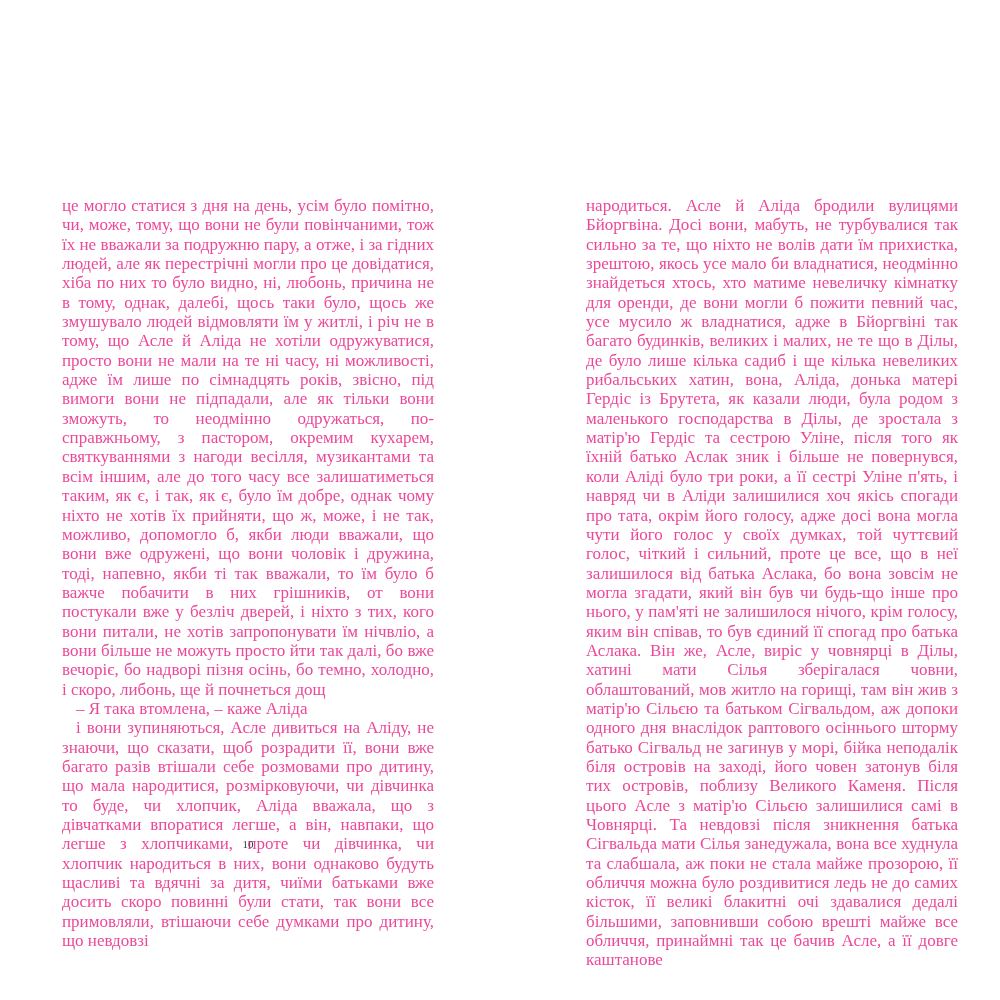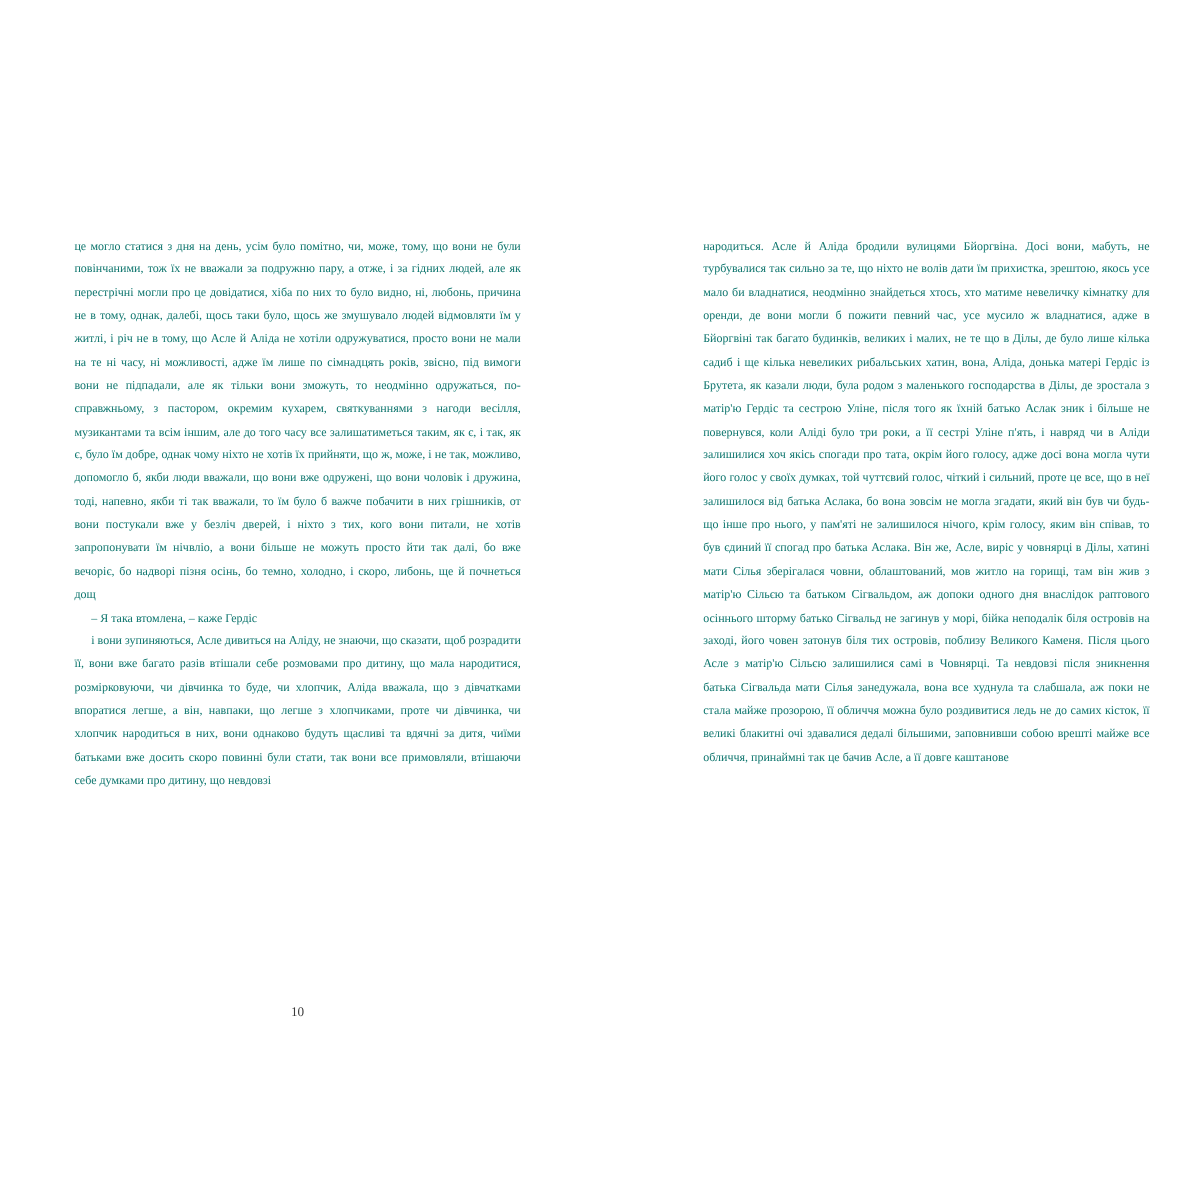--- a/index.html
+++ b/index.html
@@ -24,26 +24,26 @@
   }
   .page {
     position: absolute;
     top: 196px;
     width: 372px;
   }
   .page-left { left: 62px; }
   .page-right { left: 586px; }
 
   .body-text {
-    font-size: 10px;
+    font-size: 17px;
     line-height: 19.35px;
     text-align: justify;
     text-justify: inter-word;
     hyphens: manual;
-    color: #0f766e;
+    color: #ec4899;
   }
   .body-text p {
     margin: 0;
     text-indent: 0;
   }
   .body-text p.indent {
     text-indent: 14px;
   }
   .folio {
     position: absolute;
@@ -56,21 +56,21 @@
   .folio-right { left: 566px; top: 828px; }
 </style>
 </head>
 <body>
 
 <div class="spread">
 
   <div class="page page-left">
     <div class="body-text">
       <p>це могло статися з дня на день, усім було помітно, чи, може, тому, що вони не були повінчаними, тож їх не вважали за подружню пару, а отже, і за гідних людей, але як перестрічні могли про це довідатися, хіба по них то було видно, ні, любонь, причина не в тому, однак, далебі, щось таки було, щось же змушувало людей відмовляти їм у житлі, і річ не в тому, що Асле й Аліда не хотіли одружуватися, просто вони не мали на те ні часу, ні можливості, адже їм лише по сімнадцять років, звісно, під вимоги вони не підпадали, але як тільки вони зможуть, то неодмінно одружаться, по-справжньому, з пастором, окремим кухарем, святкуваннями з нагоди весілля, музикантами та всім іншим, але до того часу все залишатиметься таким, як є, і так, як є, було їм добре, однак чому ніхто не хотів їх прийняти, що ж, може, і не так, можливо, допомогло б, якби люди вважали, що вони вже одружені, що вони чоловік і дружина, тоді, напевно, якби ті так вважали, то їм було б важче побачити в них грішників, от вони постукали вже у безліч дверей, і ніхто з тих, кого вони питали, не хотів запропонувати їм нічвліо, а вони більше не можуть просто йти так далі, бо вже вечоріє, бо надворі пізня осінь, бо темно, холодно, і скоро, либонь, ще й почнеться дощ</p>
-      <p class="indent">– Я така втомлена, – каже Гердіс</p>
+      <p class="indent">– Я така втомлена, – каже Аліда</p>
       <p class="indent">і вони зупиняються, Асле дивиться на Аліду, не знаючи, що сказати, щоб розрадити її, вони вже багато разів втішали себе розмовами про дитину, що мала народитися, розмірковуючи, чи дівчинка то буде, чи хлопчик, Аліда вважала, що з дівчатками впоратися легше, а він, навпаки, що легше з хлопчиками, проте чи дівчинка, чи хлопчик народиться в них, вони однаково будуть щасливі та вдячні за дитя, чиїми батьками вже досить скоро повинні були стати, так вони все примовляли, втішаючи себе думками про дитину, що невдовзі</p>
     </div>
   </div>
 
   <div class="page page-right">
     <div class="body-text">
       <p>народиться. Асле й Аліда бродили вулицями Бйоргвіна. Досі вони, мабуть, не турбувалися так сильно за те, що ніхто не волів дати їм прихистка, зрештою, якось усе мало би владнатися, неодмінно знайдеться хтось, хто матиме невеличку кімнатку для оренди, де вони могли б пожити певний час, усе мусило ж владнатися, адже в Бйоргвіні так багато будинків, великих і малих, не те що в Ділы, де було лише кілька садиб і ще кілька невеликих рибальських хатин, вона, Аліда, донька матері Гердіс із Брутета, як казали люди, була родом з маленького господарства в Ділы, де зростала з матір'ю Гердіс та сестрою Уліне, після того як їхній батько Аслак зник і більше не повернувся, коли Аліді було три роки, а її сестрі Уліне п'ять, і навряд чи в Аліди залишилися хоч якісь спогади про тата, окрім його голосу, адже досі вона могла чути його голос у своїх думках, той чуттєвий голос, чіткий і сильний, проте це все, що в неї залишилося від батька Аслака, бо вона зовсім не могла згадати, який він був чи будь-що інше про нього, у пам'яті не залишилося нічого, крім голосу, яким він співав, то був єдиний її спогад про батька Аслака. Він же, Асле, виріс у човнярці в Ділы, хатині мати Сілья зберігалася човни, облаштований, мов житло на горищі, там він жив з матір'ю Сільєю та батьком Сігвальдом, аж допоки одного дня внаслідок раптового осіннього шторму батько Сігвальд не загинув у морі, бійка неподалік біля островів на заході, його човен затонув біля тих островів, поблизу Великого Каменя. Після цього Асле з матір'ю Сільєю залишилися самі в Човнярці. Та невдовзі після зникнення батька Сігвальда мати Сілья занедужала, вона все худнула та слабшала, аж поки не стала майже прозорою, її обличчя можна було роздивитися ледь не до самих кісток, її великі блакитні очі здавалися дедалі більшими, заповнивши собою врешті майже все обличчя, принаймні так це бачив Асле, а її довге каштанове</p>
     </div>
   </div>
 

